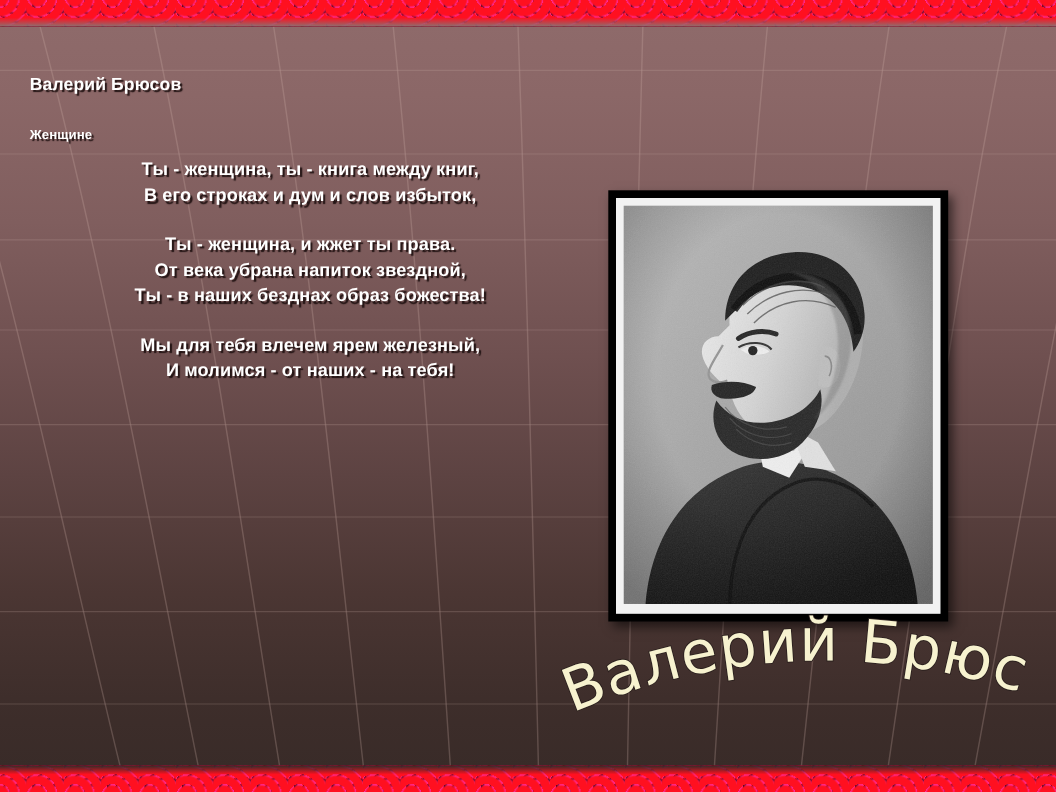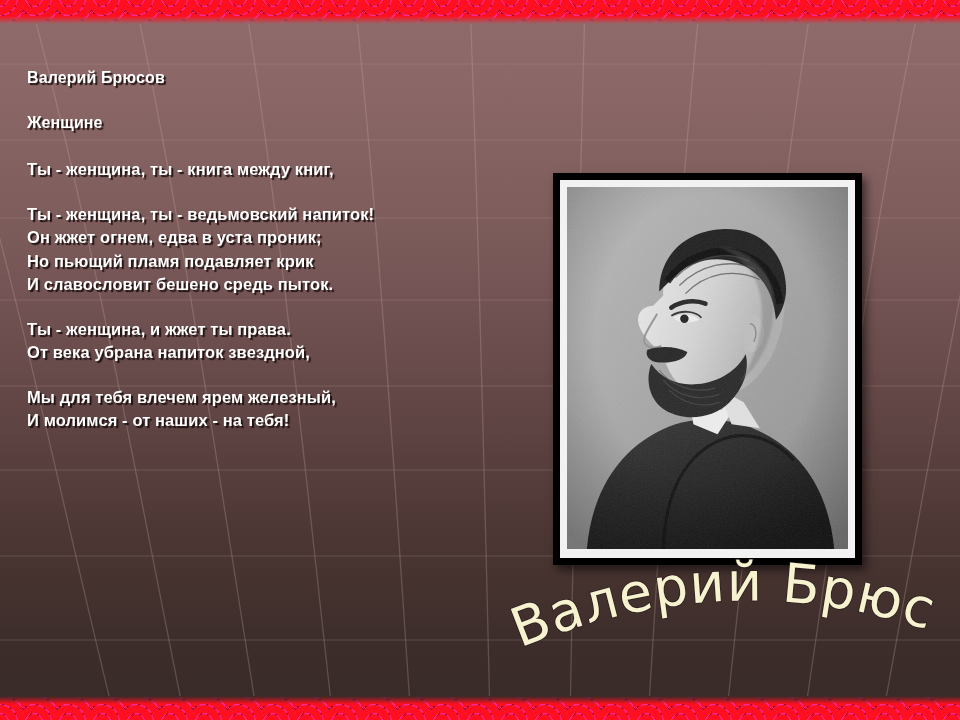--- a/index.html
+++ b/index.html
@@ -82,29 +82,30 @@
     font-weight: bold;
     text-shadow: 2px 2px 1px rgba(20,8,8,0.85);
     letter-spacing: 0.1px;
   }
   .poem-author {
     font-size: 16px;
     line-height: 19px;
     margin-bottom: 26px;
   }
   .poem-title {
-    font-size: 16px;
+    font-size: 12px;
     line-height: 19px;
-    margin-bottom: 26px;
+    margin-bottom: 11px;
   }
   .stanza {
     font-size: 16.5px;
     line-height: 23.5px;
     margin-bottom: 21px;
     white-space: nowrap;
+    text-align: center;
   }
   .stanza:last-child { margin-bottom: 12px; }
   .stanza .line { display: block; }
 
   
   .portrait-frame {
     position: absolute;
     left: 553px;
     top: 173px;
     width: 309px;
@@ -192,32 +193,28 @@
     <div class="flames"></div>
     <div class="fade"></div>
   </div>
 
   <div class="poem-block">
     <div class="poem-author">Валерий Брюсов</div>
     <div class="poem-title">Женщине</div>
 
     <div class="stanza">
       <span class="line">Ты - женщина, ты - книга между книг,</span>
+      <span class="line">В его строках и дум и слов избыток,</span>
     </div>
 
-    <div class="stanza">
-      <span class="line">Ты - женщина, ты - ведьмовский напиток!</span>
-      <span class="line">Он жжет огнем, едва в уста проник;</span>
-      <span class="line">Но пьющий пламя подавляет крик</span>
-      <span class="line">И славословит бешено средь пыток.</span>
-    </div>
 
     <div class="stanza">
       <span class="line">Ты - женщина, и жжет ты права.</span>
       <span class="line">От века убрана напиток звездной,</span>
+      <span class="line">Ты -  в наших безднах образ божества!</span>
     </div>
 
     <div class="stanza">
       <span class="line">Мы для тебя влечем ярем железный,</span>
       <span class="line">И молимся - от наших - на тебя!</span>
     </div>
   </div>
 
   <div class="portrait-frame">
     <div class="portrait-mat">

